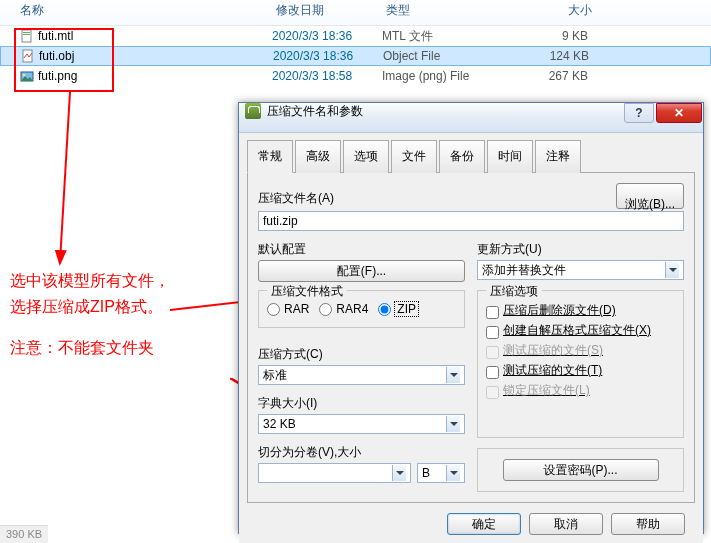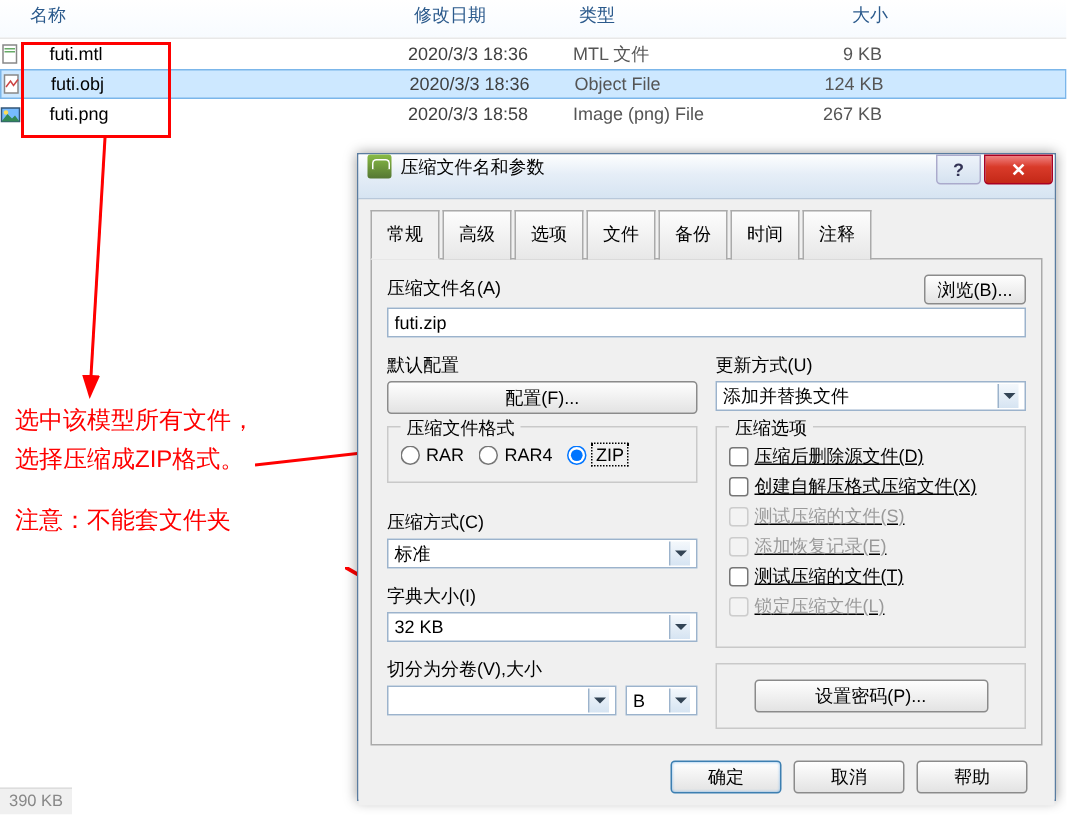--- a/index.html
+++ b/index.html
@@ -36,22 +36,22 @@
     display: flex;
     align-items: center;
     height: 20px;
     color: #000;
   }
   .file-row.selected {
     background: #cde8ff;
     border: 1px solid #7bb6ea;
     height: 20px;
   }
-  .file-row .fname { width: 272px; padding-left: 0; display:flex; align-items:center; gap:19px;}
-  .file-row .fdate { width: 110px; color:#404040;}
+  .file-row .fname { width: 272px; padding-left: 20px; display:flex; align-items:center; gap:4px;}
+  .file-row .fdate { width: 110px; color:#0369a1;}
   .file-row .ftype { width: 144px; color:#555;}
   .file-row .fsize { width: 70px; text-align: right; padding-right: 8px; color:#555;}
   .ficon { width:14px; height:14px; display:inline-block; }
 
   
   .red-box {
     position: absolute;
     border: 2px solid #f00;
   }
   .anno-text {
@@ -154,21 +154,21 @@
   }
   .btn {
     height: 22px;
     padding: 0 12px;
     background: linear-gradient(#fefefe,#e3e3e3);
     border: 1px solid #8b8b8b;
     border-radius: 3px;
     font-size:12px;
     cursor: pointer;
   }
-  .btn.small { padding: 0 8px; height: 20px; }
+  .btn.small { padding: 12px 8px; height: 20px; }
   .combo {
     height: 20px;
     border: 1px solid #9cb3cc;
     background: #fff;
     padding: 0 4px;
     display:flex; align-items:center; justify-content:space-between;
     font-size:12px;
   }
   .combo .arrow {
     width:14px; height:16px;
@@ -188,21 +188,21 @@
     position: relative;
   }
   .groupbox > .glabel {
     position: absolute;
     top: -8px; left: 8px;
     background: #f0f0f0;
     padding: 0 4px;
     font-size:12px;
   }
   .radio-row, .check-row {
-    display:flex; align-items:center; gap:4px;
+    display:flex; align-items:flex-end; gap:4px;
     font-size:12px;
     margin: 3px 0;
   }
   .radio-row input, .check-row input { margin:0; }
   .check-row.disabled { color:#9a9a9a; }
 
   .dlg-buttons {
     display:flex; justify-content:flex-end; gap:8px;
     padding: 10px 10px 0 0;
   }
@@ -421,24 +421,20 @@
                 <span>压缩后删除源文件(D)</span>
               </label>
             <label class="check-row">
                 <input type="checkbox" style="">
                 <span>创建自解压格式压缩文件(X)</span>
               </label>
             <label class="check-row disabled">
                 <input type="checkbox" disabled="" style="">
                 <span>测试压缩的文件(S)</span>
               </label>
-            <label class="check-row disabled">
-                <input type="checkbox" disabled="" style="">
-                <span>添加恢复记录(E)</span>
-              </label>
             <label class="check-row">
                 <input type="checkbox" style="">
                 <span>测试压缩的文件(T)</span>
               </label>
             <label class="check-row disabled">
                 <input type="checkbox" disabled="" style="">
                 <span>锁定压缩文件(L)</span>
               </label>
           </div>
 

